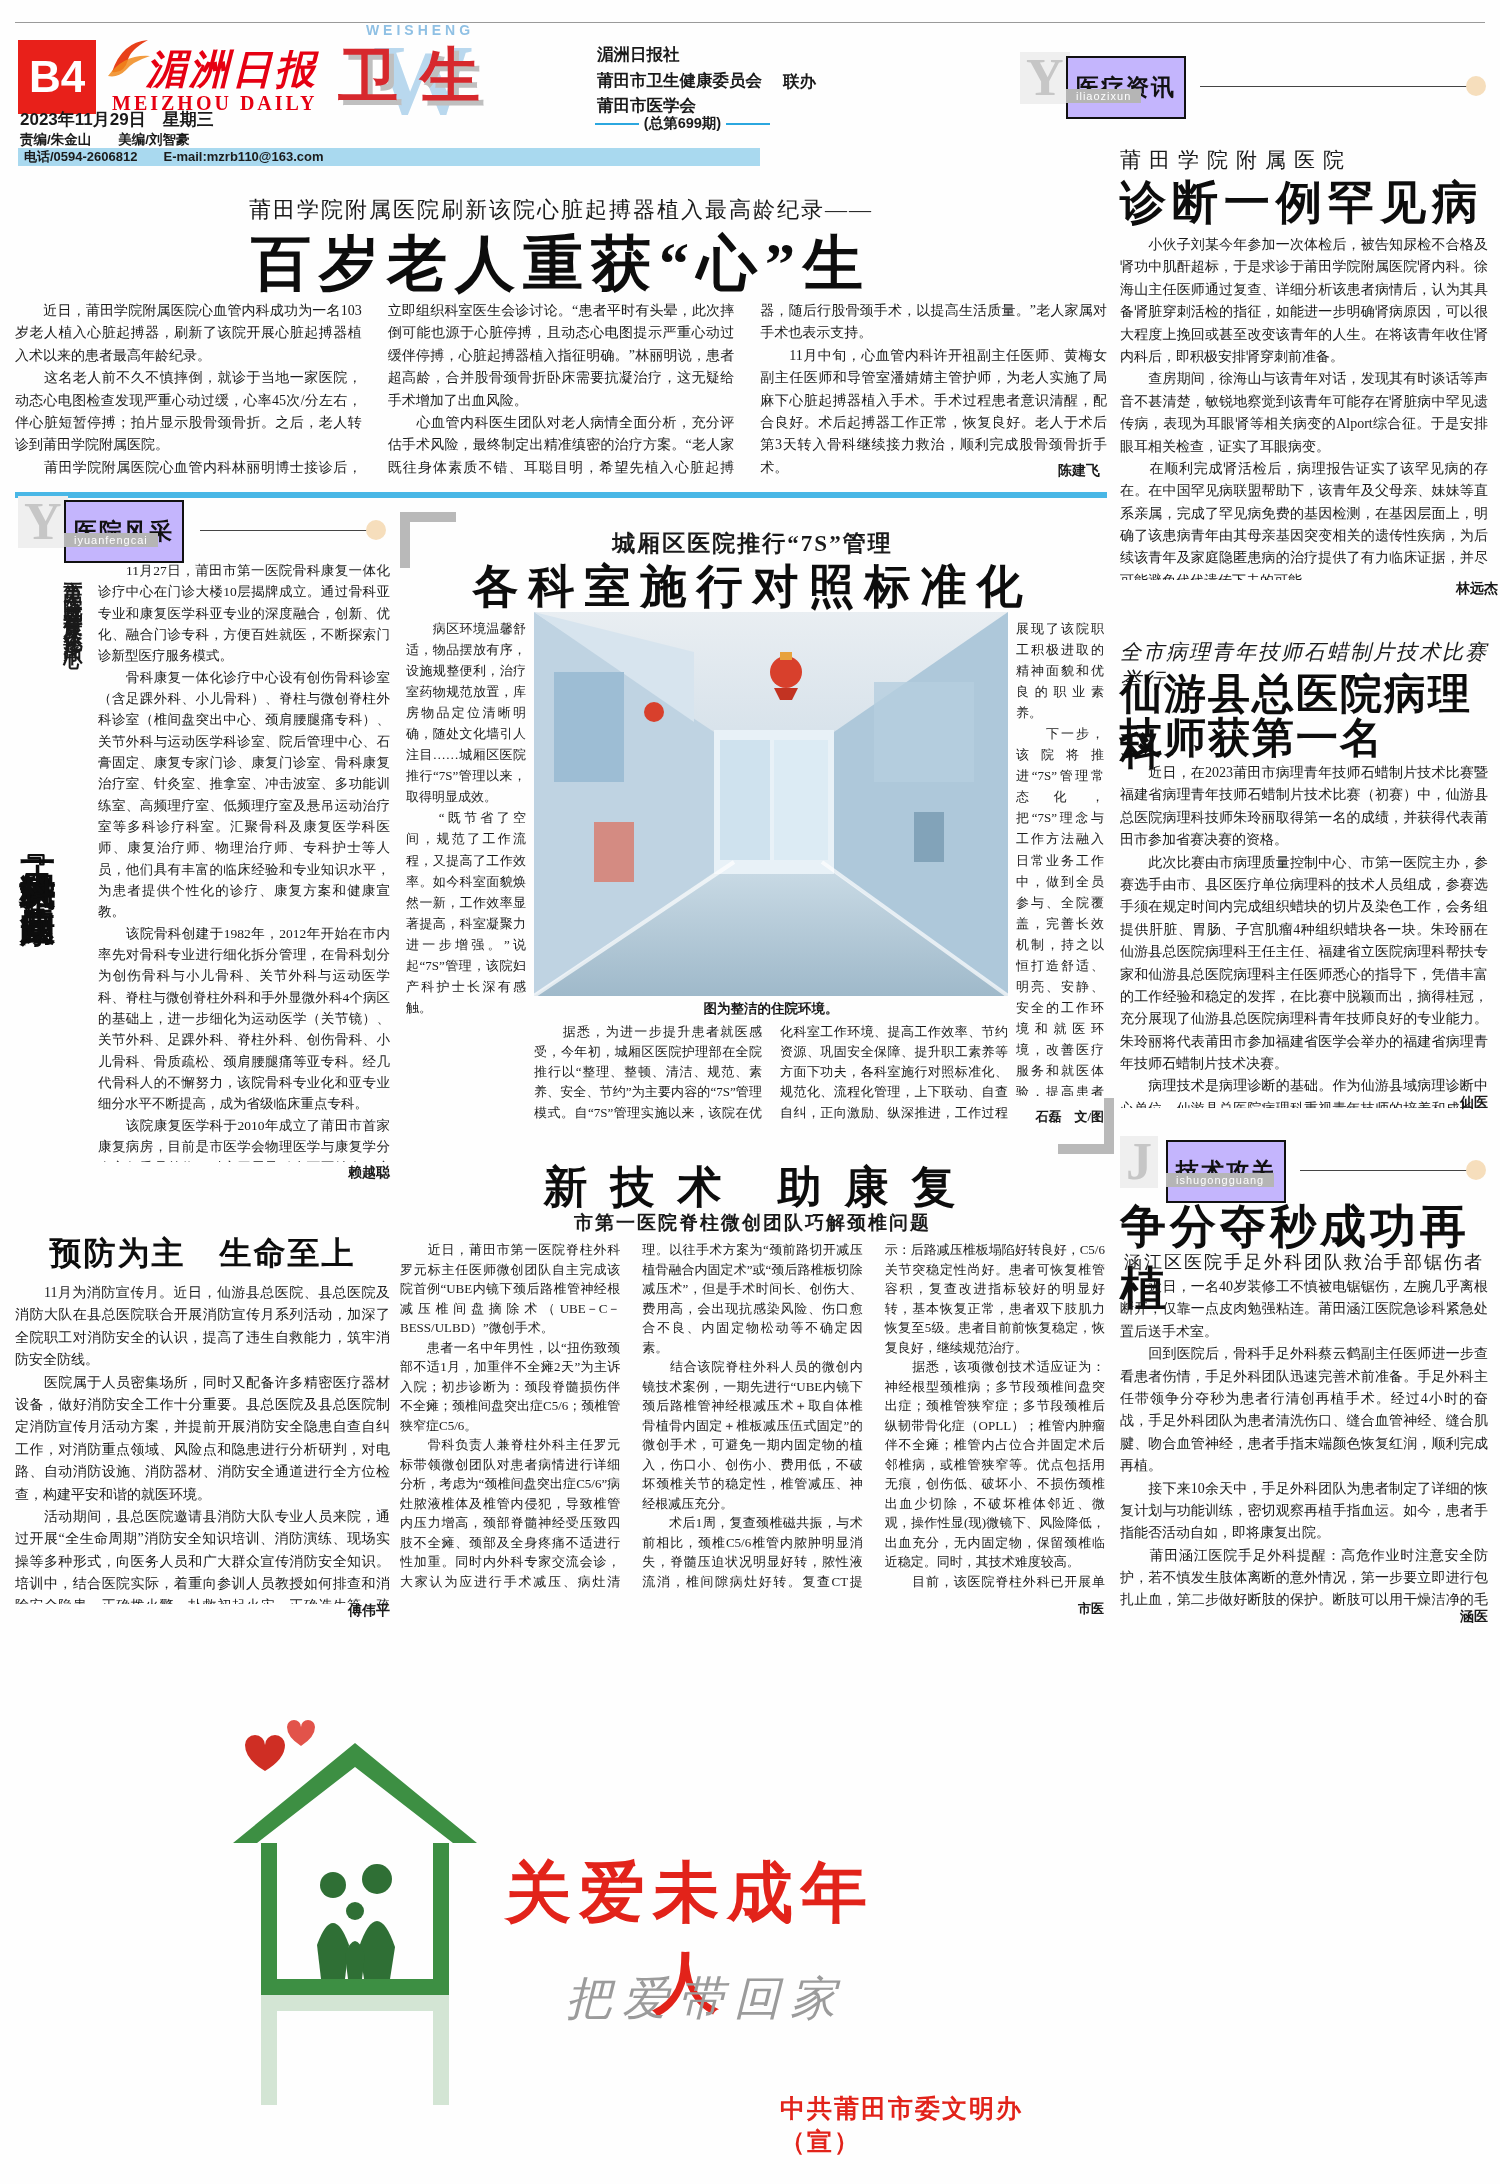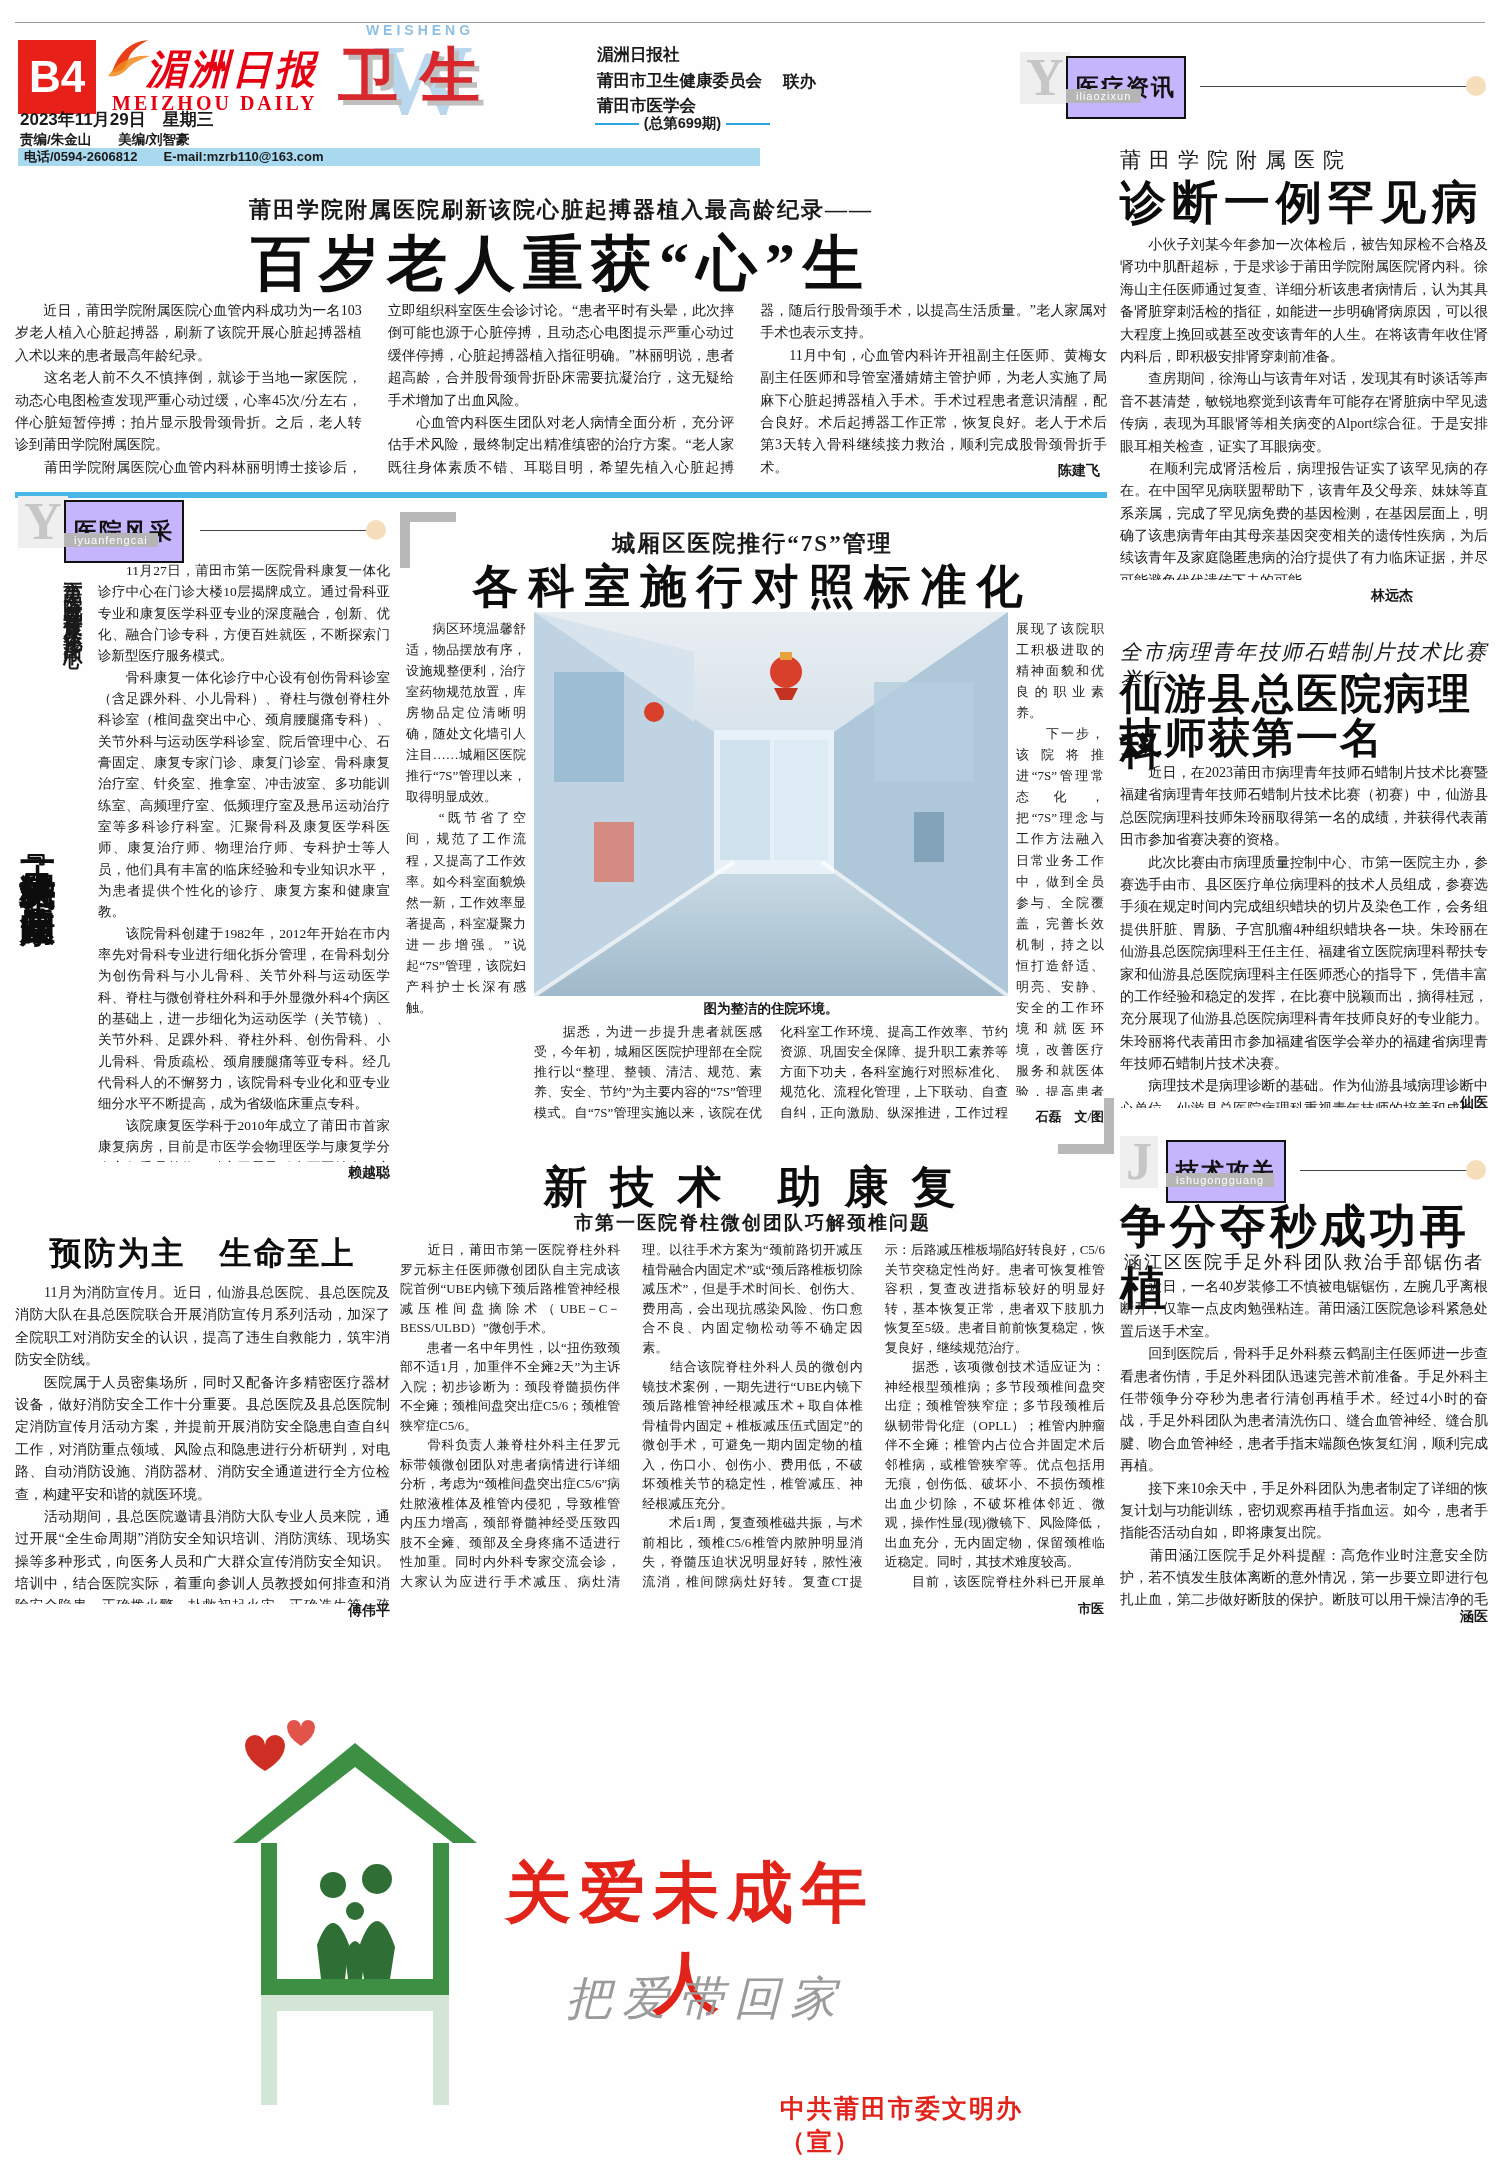--- a/index.html
+++ b/index.html
@@ -94,38 +94,38 @@
   </div>
 
   <div class="badge" style="left:1020px;top:56px;width:180px;">
     <div class="bigletter">Y</div>
     <div class="btitle sans">医疗资讯</div>
     <div class="bpy sans">iliaozixun</div>
   </div>
   <div class="badge-line" style="left:1200px;top:86px;width:270px;"></div>
   <div class="badge-dot" style="left:1466px;top:76px;"></div>
 
-  <div class="abs kicker" style="left:15px;top:195px;width:1092px;font-weight:bold;">莆田学院附属医院刷新该院心脏起搏器植入最高龄纪录——</div>
+  <div class="abs kicker" style="left:15px;top:195px;width:1092px;font-weight:normal;">莆田学院附属医院刷新该院心脏起搏器植入最高龄纪录——</div>
   <div class="abs headline" style="left:15px;top:224px;width:1092px;font-size:60px;letter-spacing:8px;">百岁老人重获“心”生</div>
   <div class="abs body-text" style="left:15px;top:300px;width:1092px;height:184px;column-count:3;column-gap:26px;">　　近日，莆田学院附属医院心血管内科成功为一名103岁老人植入心脏起搏器，刷新了该院开展心脏起搏器植入术以来的患者最高年龄纪录。
 　　这名老人前不久不慎摔倒，就诊于当地一家医院，动态心电图检查发现严重心动过缓，心率45次/分左右，伴心脏短暂停搏；拍片显示股骨颈骨折。之后，老人转诊到莆田学院附属医院。
 　　莆田学院附属医院心血管内科林丽明博士接诊后，立即组织科室医生会诊讨论。“患者平时有头晕，此次摔倒可能也源于心脏停搏，且动态心电图提示严重心动过缓伴停搏，心脏起搏器植入指征明确。”林丽明说，患者超高龄，合并股骨颈骨折卧床需要抗凝治疗，这无疑给手术增加了出血风险。
 　　心血管内科医生团队对老人病情全面分析，充分评估手术风险，最终制定出精准缜密的治疗方案。“老人家既往身体素质不错、耳聪目明，希望先植入心脏起搏器，随后行股骨颈手术，以提高生活质量。”老人家属对手术也表示支持。
 　　11月中旬，心血管内科许开祖副主任医师、黄梅女副主任医师和导管室潘婧婧主管护师，为老人实施了局麻下心脏起搏器植入手术。手术过程患者意识清醒，配合良好。术后起搏器工作正常，恢复良好。老人于术后第3天转入骨科继续接力救治，顺利完成股骨颈骨折手术。
 　　黄梅女副主任医师介绍，心脏起搏器手术属于内科介入微创手术的一种，可以帮助缓慢型心律失常患者挽救生命，改善生活质量。手术仅须在局麻下进行，开约4厘米手术伤口后，通过腋静脉穿刺将起搏电极送入心脏，随后将起搏脉冲发生器放置于皮下即可。</div>
   <div class="abs byline" style="left:940px;top:462px;width:160px;">陈建飞</div>
   <div class="bluerule" style="left:15px;top:492px;width:1092px;"></div>
 
   <div class="abs kicker" style="left:1120px;top:146px;width:368px;text-align:left;letter-spacing:8px;font-size:21px;">莆田学院附属医院</div>
   <div class="abs headline" style="left:1120px;top:172px;width:368px;font-size:46px;letter-spacing:6px;text-align:left;">诊断一例罕见病</div>
   <div class="abs body-text" style="left:1120px;top:234px;width:368px;height:346px;">　　小伙子刘某今年参加一次体检后，被告知尿检不合格及肾功中肌酐超标，于是求诊于莆田学院附属医院肾内科。徐海山主任医师通过复查、详细分析该患者病情后，认为其具备肾脏穿刺活检的指征，如能进一步明确肾病原因，可以很大程度上挽回或甚至改变该青年的人生。在将该青年收住肾内科后，即积极安排肾穿刺前准备。
 　　查房期间，徐海山与该青年对话，发现其有时谈话等声音不甚清楚，敏锐地察觉到该青年可能存在肾脏病中罕见遗传病，表现为耳眼肾等相关病变的Alport综合征。于是安排眼耳相关检查，证实了耳眼病变。
 　　在顺利完成肾活检后，病理报告证实了该罕见病的存在。在中国罕见病联盟帮助下，该青年及父母亲、妹妹等直系亲属，完成了罕见病免费的基因检测，在基因层面上，明确了该患病青年由其母亲基因突变相关的遗传性疾病，为后续该青年及家庭隐匿患病的治疗提供了有力临床证据，并尽可能避免代代遗传下去的可能。
 　　近年来，莆田学院附属医院肾内科在林丹华教授的带领下，依托完备的肾脏病理检查及先进的基因检测、分子技术等，先后发现诊断出系列的肾脏疑难病、少见病、罕见病，如狼疮性肾炎合并血栓性微血管病、冷球蛋白血症、Alport综合征等，为莆田肾脏病诊断水平提高提供了优质的平台，让肾脏病罕见病被认识、被看见。</div>
-  <div class="abs byline" style="left:1265px;top:580px;width:148px;margin-top:7px;">林远杰</div>
+  <div class="abs byline" style="left:1350px;top:580px;width:148px;">林远杰</div>
 
   <div class="abs kicker" style="left:1120px;top:638px;width:368px;text-align:left;font-size:21px;font-style:italic;">全市病理青年技师石蜡制片技术比赛举行</div>
   <div class="abs headline" style="left:1120px;top:666px;width:368px;font-size:42px;letter-spacing:2px;text-align:left;">仙游县总医院病理科</div>
   <div class="abs headline" style="left:1120px;top:710px;width:368px;font-size:42px;letter-spacing:2px;text-align:left;">技师获第一名</div>
   <div class="abs body-text" style="left:1120px;top:762px;width:368px;height:346px;">　　近日，在2023莆田市病理青年技师石蜡制片技术比赛暨福建省病理青年技师石蜡制片技术比赛（初赛）中，仙游县总医院病理科技师朱玲丽取得第一名的成绩，并获得代表莆田市参加省赛决赛的资格。
 　　此次比赛由市病理质量控制中心、市第一医院主办，参赛选手由市、县区医疗单位病理科的技术人员组成，参赛选手须在规定时间内完成组织蜡块的切片及染色工作，会务组提供肝脏、胃肠、子宫肌瘤4种组织蜡块各一块。朱玲丽在仙游县总医院病理科王任主任、福建省立医院病理科帮扶专家和仙游县总医院病理科主任医师悉心的指导下，凭借丰富的工作经验和稳定的发挥，在比赛中脱颖而出，摘得桂冠，充分展现了仙游县总医院病理科青年技师良好的专业能力。朱玲丽将代表莆田市参加福建省医学会举办的福建省病理青年技师石蜡制片技术决赛。
 　　病理技术是病理诊断的基础。作为仙游县域病理诊断中心单位，仙游县总医院病理科重视青年技师的培养和成长，近年来持续优化人才梯队建设，在省立医院病理骨干医师下乡帮扶和陈新名医工作室扶持下，不断提高管理和技术水平，助推医院高质量发展。</div>
   <div class="abs byline" style="left:1340px;top:1094px;width:148px;">仙医</div>
 
   <div class="badge" style="left:1120px;top:1140px;width:180px;">

